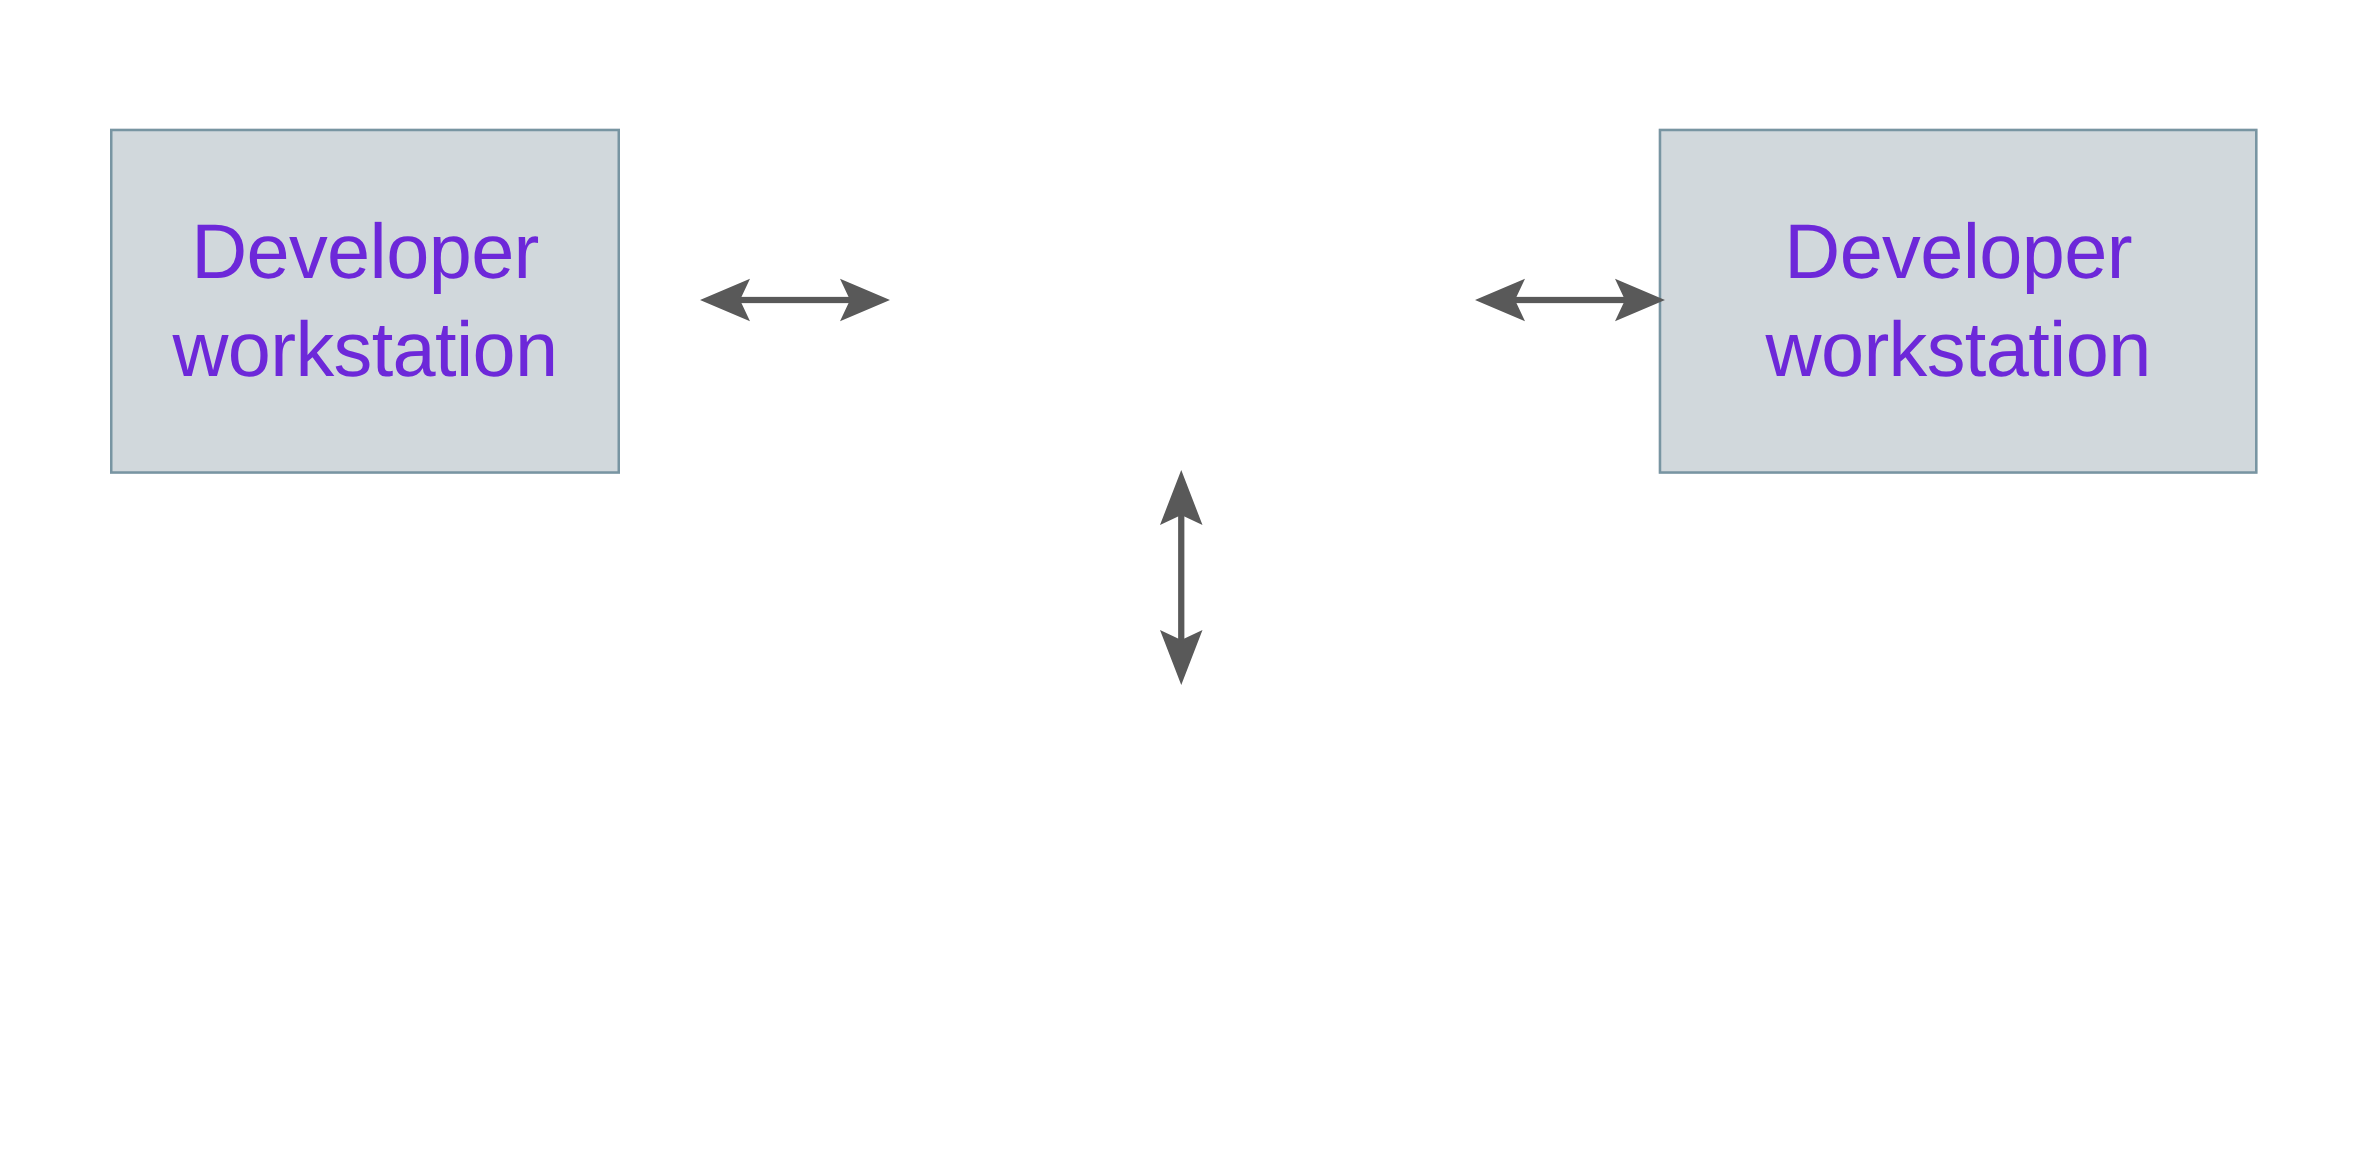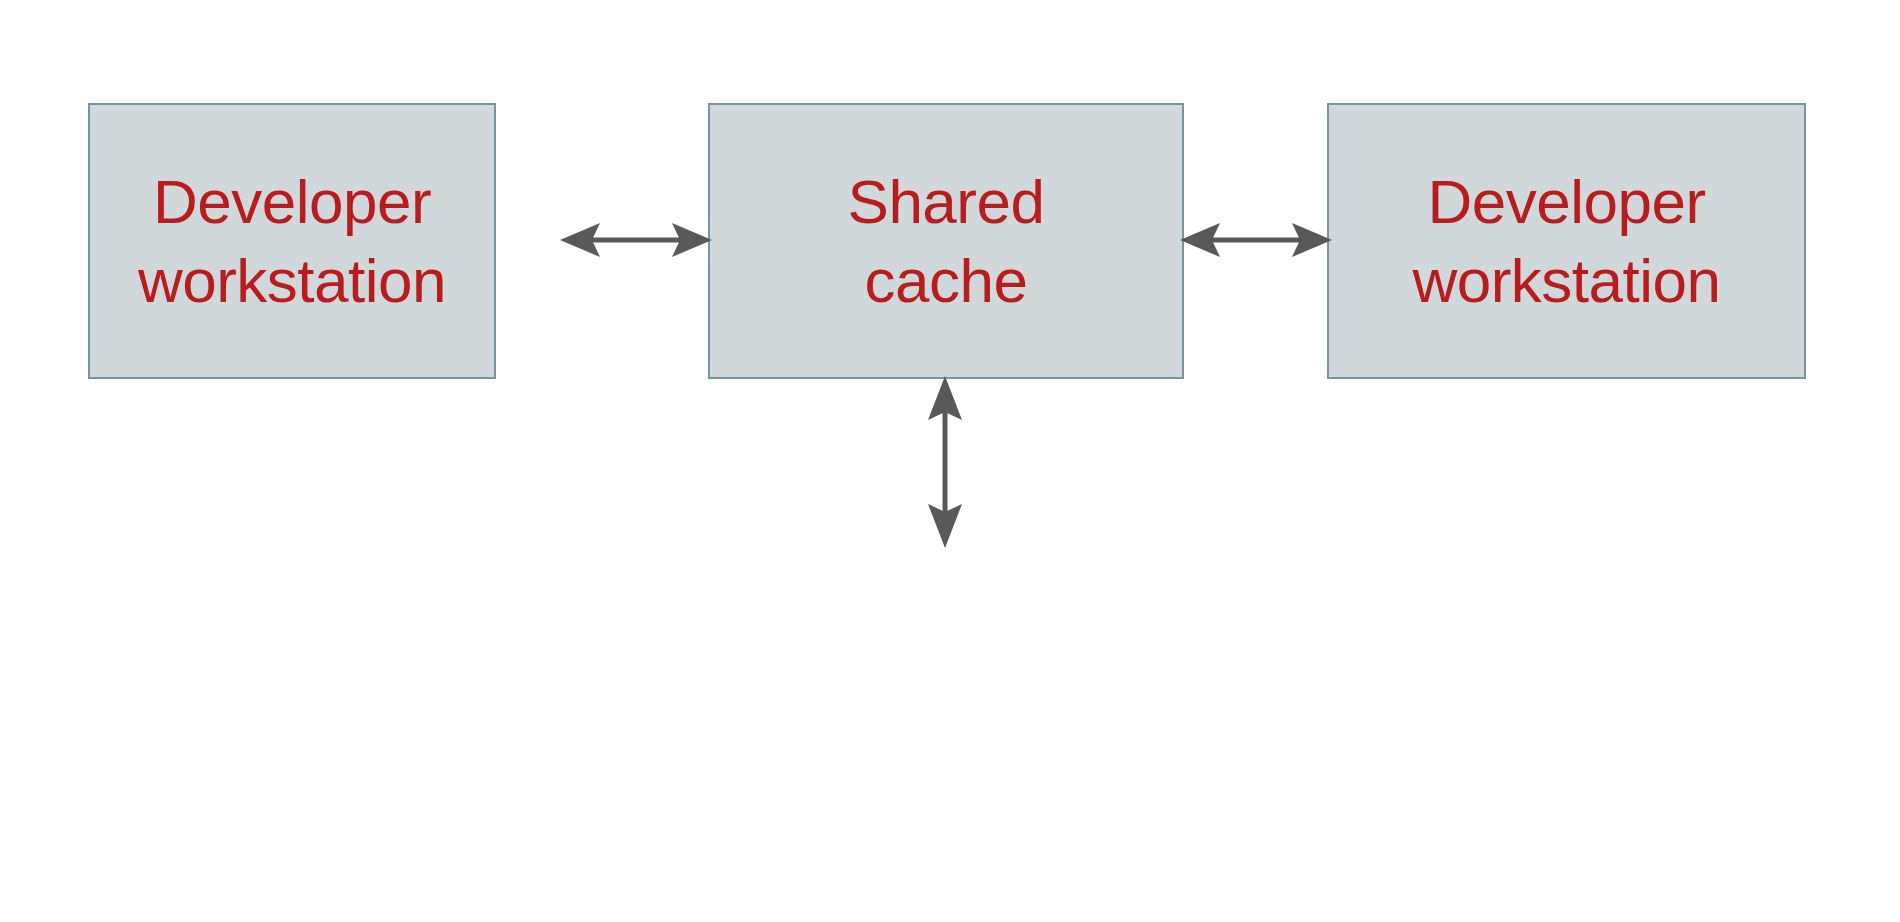--- a/index.html
+++ b/index.html
@@ -24,21 +24,21 @@
     border: 2px solid #7895a2;
     display: flex;
     align-items: center;
     justify-content: center;
     text-align: center;
   }
   .node-label {
     font-family: "Liberation Sans", sans-serif;
     font-size: 62px;
     line-height: 1.28;
-    color: #b91c1c;
+    color: #6d28d9;
     letter-spacing: -0.5px;
     font-weight: 400;
     white-space: pre-line;
     padding: 0 8px;
   }
   #node-dev-left  { left: 88px;  top: 103px; width: 408px; height: 276px; }
   #node-cache     { left: 708px; top: 103px; width: 476px; height: 276px; }
   #node-dev-right { left: 1327px;top: 103px; width: 479px; height: 276px; }
   #node-ci        { left: 708px; top: 545px; width: 476px; height: 276px; }
 
@@ -54,24 +54,20 @@
 </head>
 <body>
 
 <div id="canvas">
 
   <div class="node" id="node-dev-left">
     <span class="node-label">Developer
 workstation</span>
   </div>
 
-  <div class="node" id="node-cache">
-    <span class="node-label">Shared
-cache</span>
-  </div>
 
   <div class="node" id="node-dev-right">
     <span class="node-label">Developer
 workstation</span>
   </div>
 
 
   <svg class="edge-svg" id="edge-left-cache" viewBox="0 0 156 70">
     <rect x="34" y="32.5" width="88" height="5" fill="#595959"></rect>
     <path d="M 2 35 L 42 18 L 34 35 L 42 52 Z" fill="#595959"></path>

